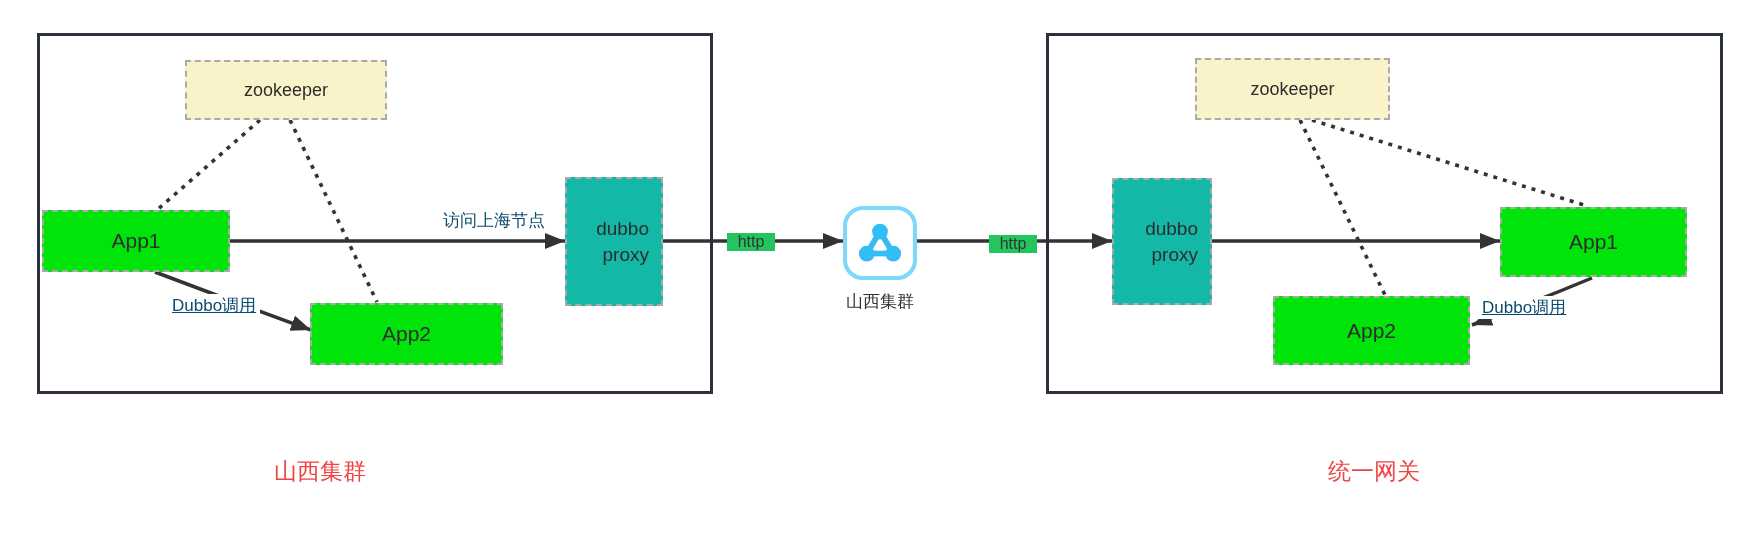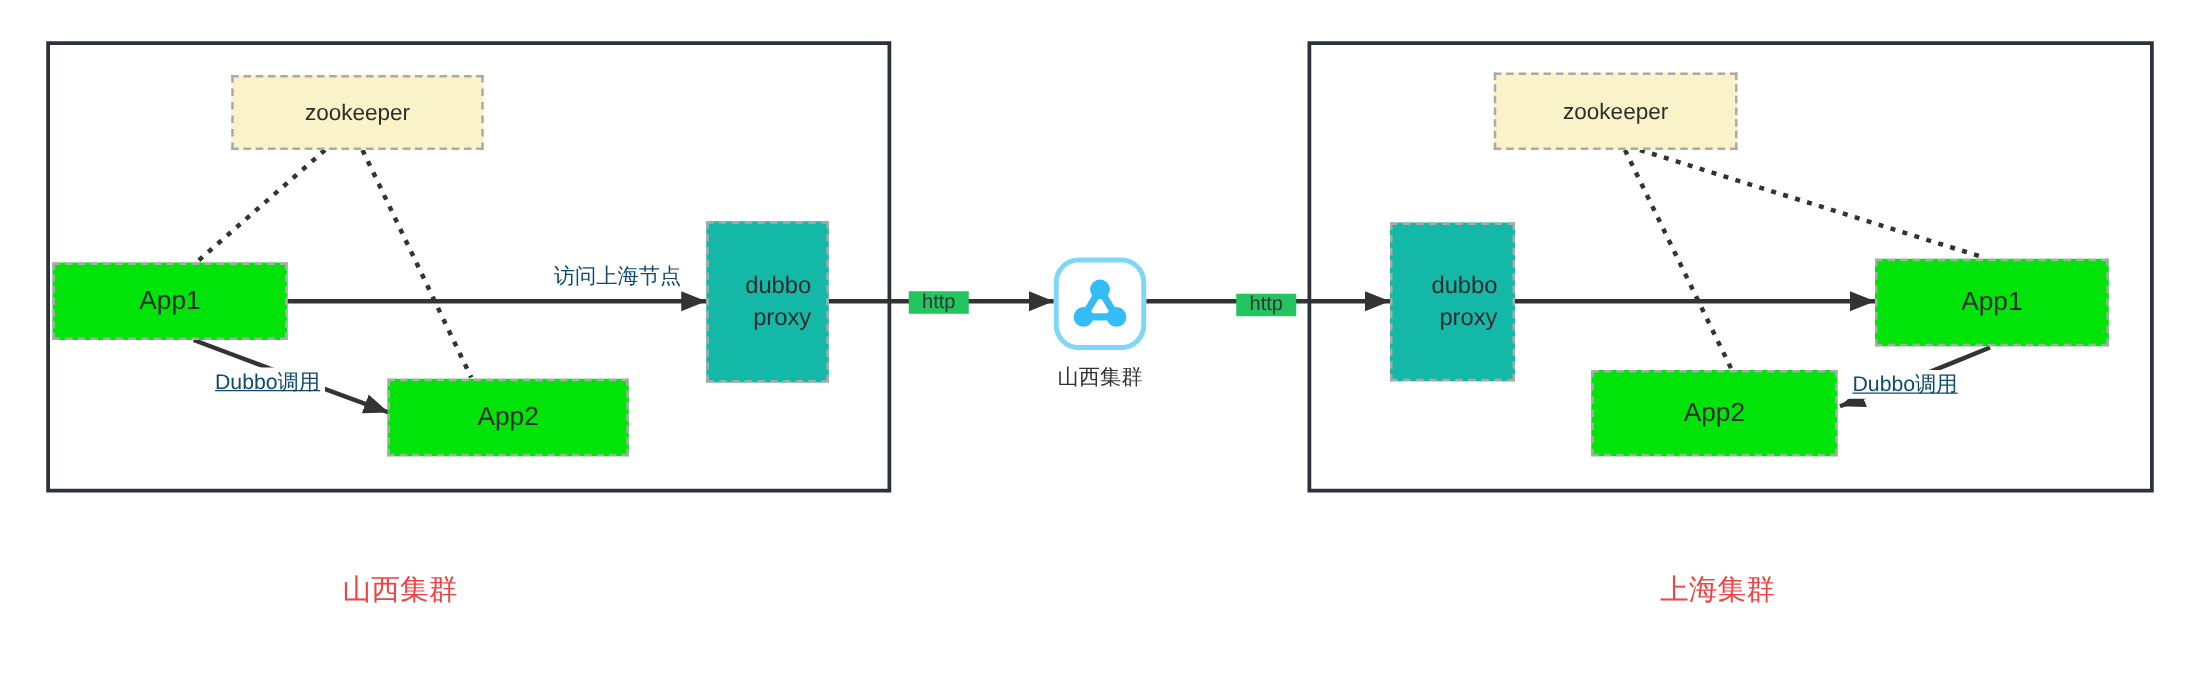--- a/index.html
+++ b/index.html
@@ -117,15 +117,15 @@
         <line x1="18" y1="45" x2="48" y2="45" stroke="#33bdf6" stroke-width="6.5"></line>
         <circle cx="33" cy="20" r="9" fill="#33bdf6"></circle>
         <circle cx="18" cy="45" r="9" fill="#33bdf6"></circle>
         <circle cx="48" cy="45" r="9" fill="#33bdf6"></circle>
       </svg>
     </span>
   </div>
   <div class="gateway-label" style="left:818px;top:290px;width:124px">山西集群</div>
 
   <div class="caption" style="left:258px;top:456px;width:124px">山西集群</div>
-  <div class="caption" style="left:1312px;top:456px;width:124px">上海集群</div>
+  <div class="caption" style="left:1312px;top:456px;width:124px">统一网关</div>
 
 </div>
 
 </body></html>

